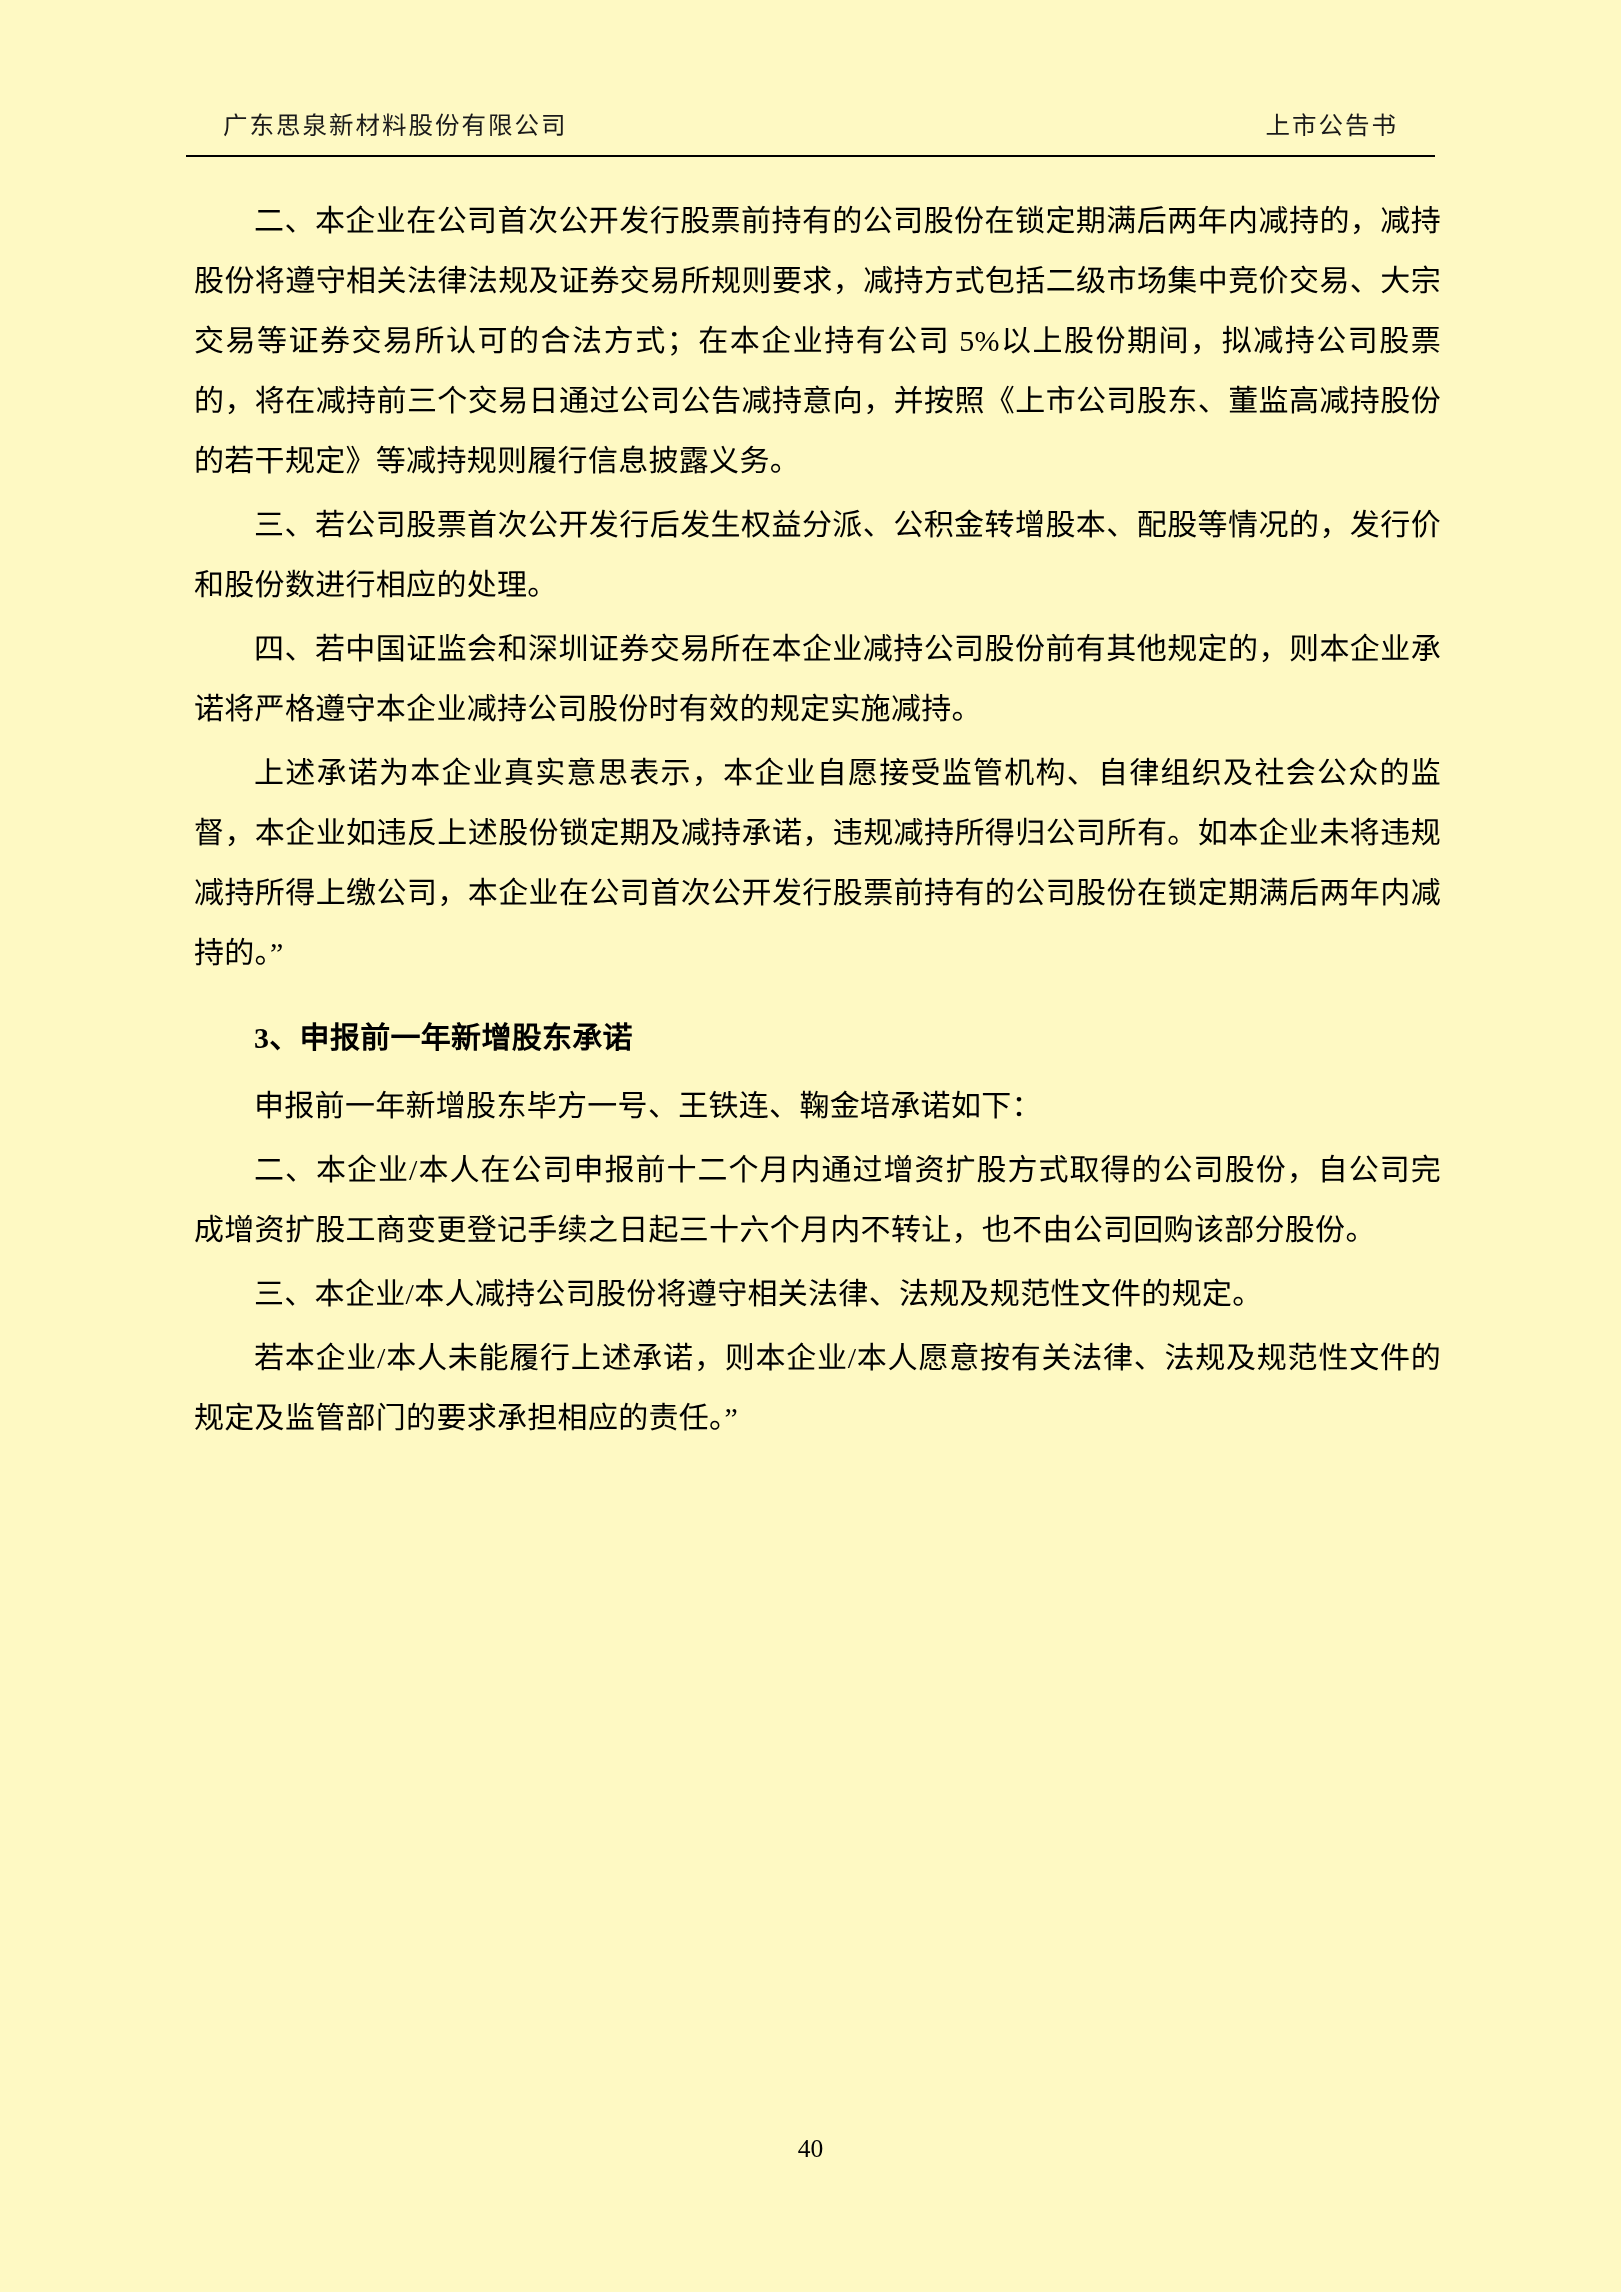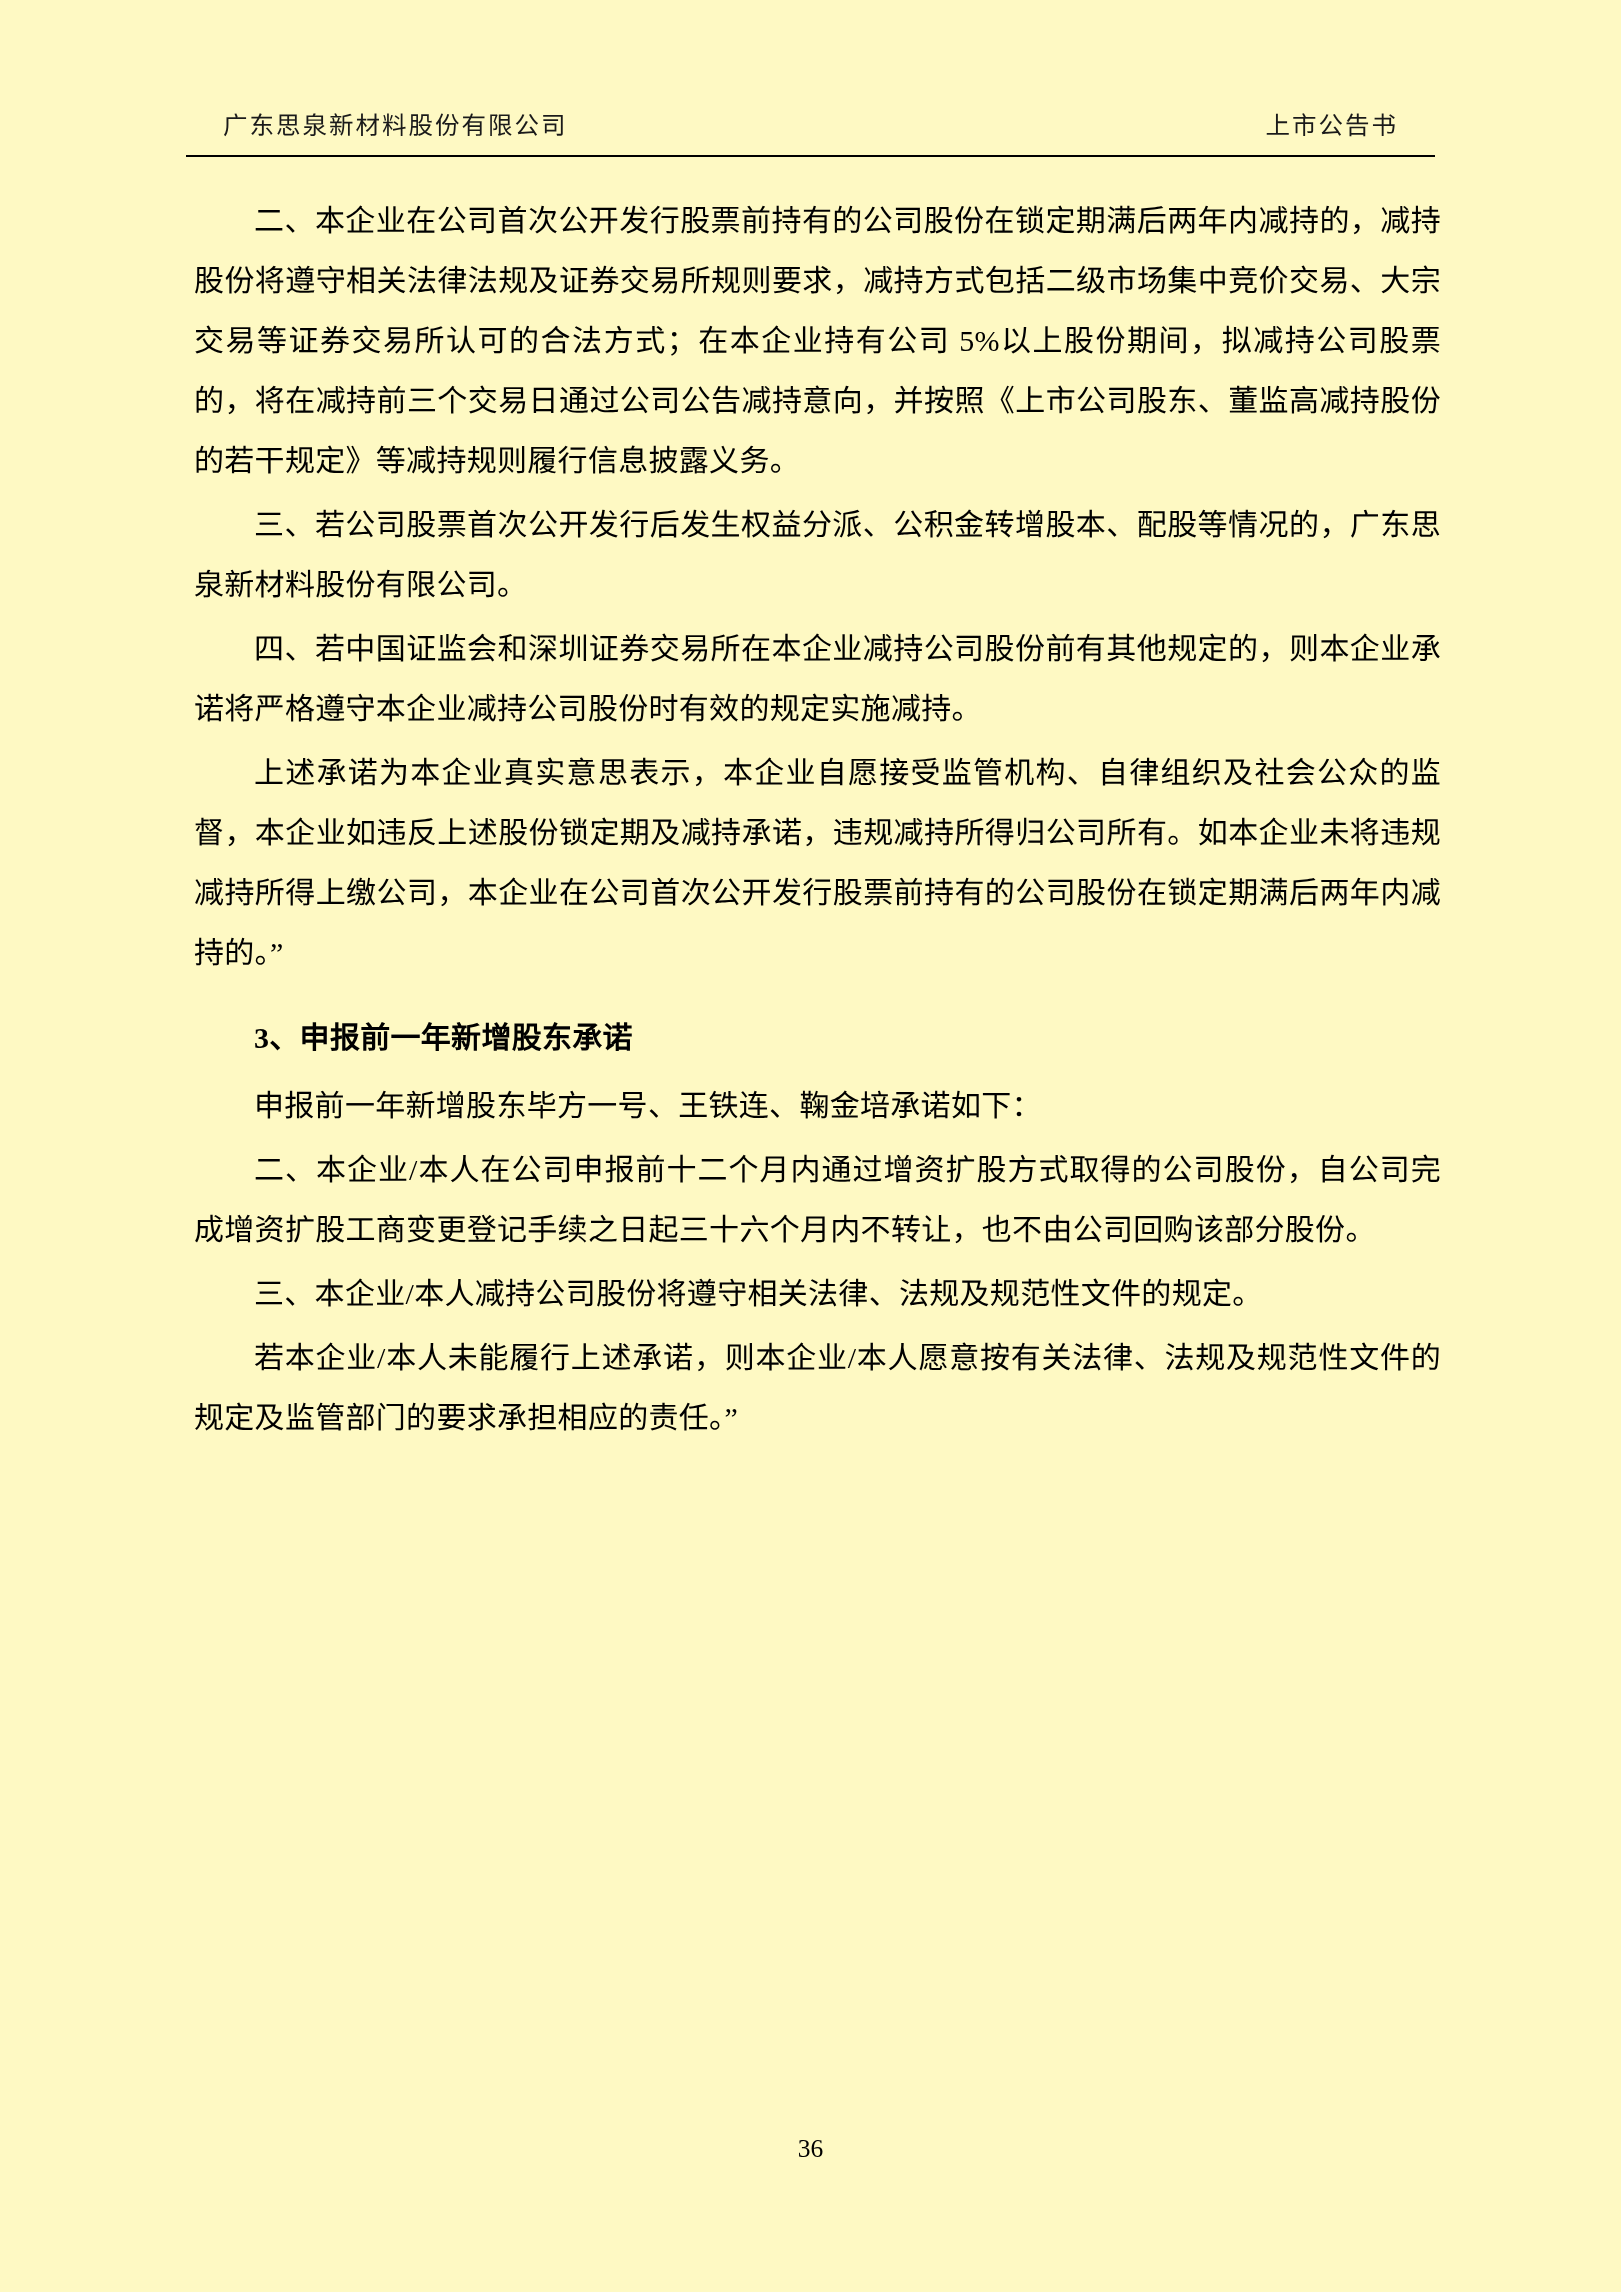--- a/index.html
+++ b/index.html
@@ -77,31 +77,31 @@
 
   <div class="header">
     <span>广东思泉新材料股份有限公司</span>
     <span>上市公告书</span>
   </div>
   <div class="header-rule"></div>
 
   <div class="content">
 
     <p class="para">二、本企业在公司首次公开发行股票前持有的公司股份在锁定期满后两年内减持的，减持股份将遵守相关法律法规及证券交易所规则要求，减持方式包括二级市场集中竞价交易、大宗交易等证券交易所认可的合法方式；在本企业持有公司 5%以上股份期间，拟减持公司股票的，将在减持前三个交易日通过公司公告减持意向，并按照《上市公司股东、董监高减持股份的若干规定》等减持规则履行信息披露义务。</p>
-    <p class="para">三、若公司股票首次公开发行后发生权益分派、公积金转增股本、配股等情况的，广东思泉新材料股份有限公司。</p>
+    <p class="para">三、若公司股票首次公开发行后发生权益分派、公积金转增股本、配股等情况的，发行价和股份数进行相应的处理。</p>
     <p class="para">四、若中国证监会和深圳证券交易所在本企业减持公司股份前有其他规定的，则本企业承诺将严格遵守本企业减持公司股份时有效的规定实施减持。</p>
     <p class="para">上述承诺为本企业真实意思表示，本企业自愿接受监管机构、自律组织及社会公众的监督，本企业如违反上述股份锁定期及减持承诺，违规减持所得归公司所有。如本企业未将违规减持所得上缴公司，本企业在公司首次公开发行股票前持有的公司股份在锁定期满后两年内减持的。”</p>
 
     <h3 class="section-title">3、申报前一年新增股东承诺</h3>
 
     <p class="para">申报前一年新增股东毕方一号、王铁连、鞠金培承诺如下：</p>
     <p class="para">二、本企业/本人在公司申报前十二个月内通过增资扩股方式取得的公司股份，自公司完成增资扩股工商变更登记手续之日起三十六个月内不转让，也不由公司回购该部分股份。</p>
     <p class="para">三、本企业/本人减持公司股份将遵守相关法律、法规及规范性文件的规定。</p>
     <p class="para">若本企业/本人未能履行上述承诺，则本企业/本人愿意按有关法律、法规及规范性文件的规定及监管部门的要求承担相应的责任。”</p>
 
   </div>
 
   <div class="footer">
-    <span>36</span>
+    <span>40</span>
   </div>
 
 </div>
 
 
 </body></html>

